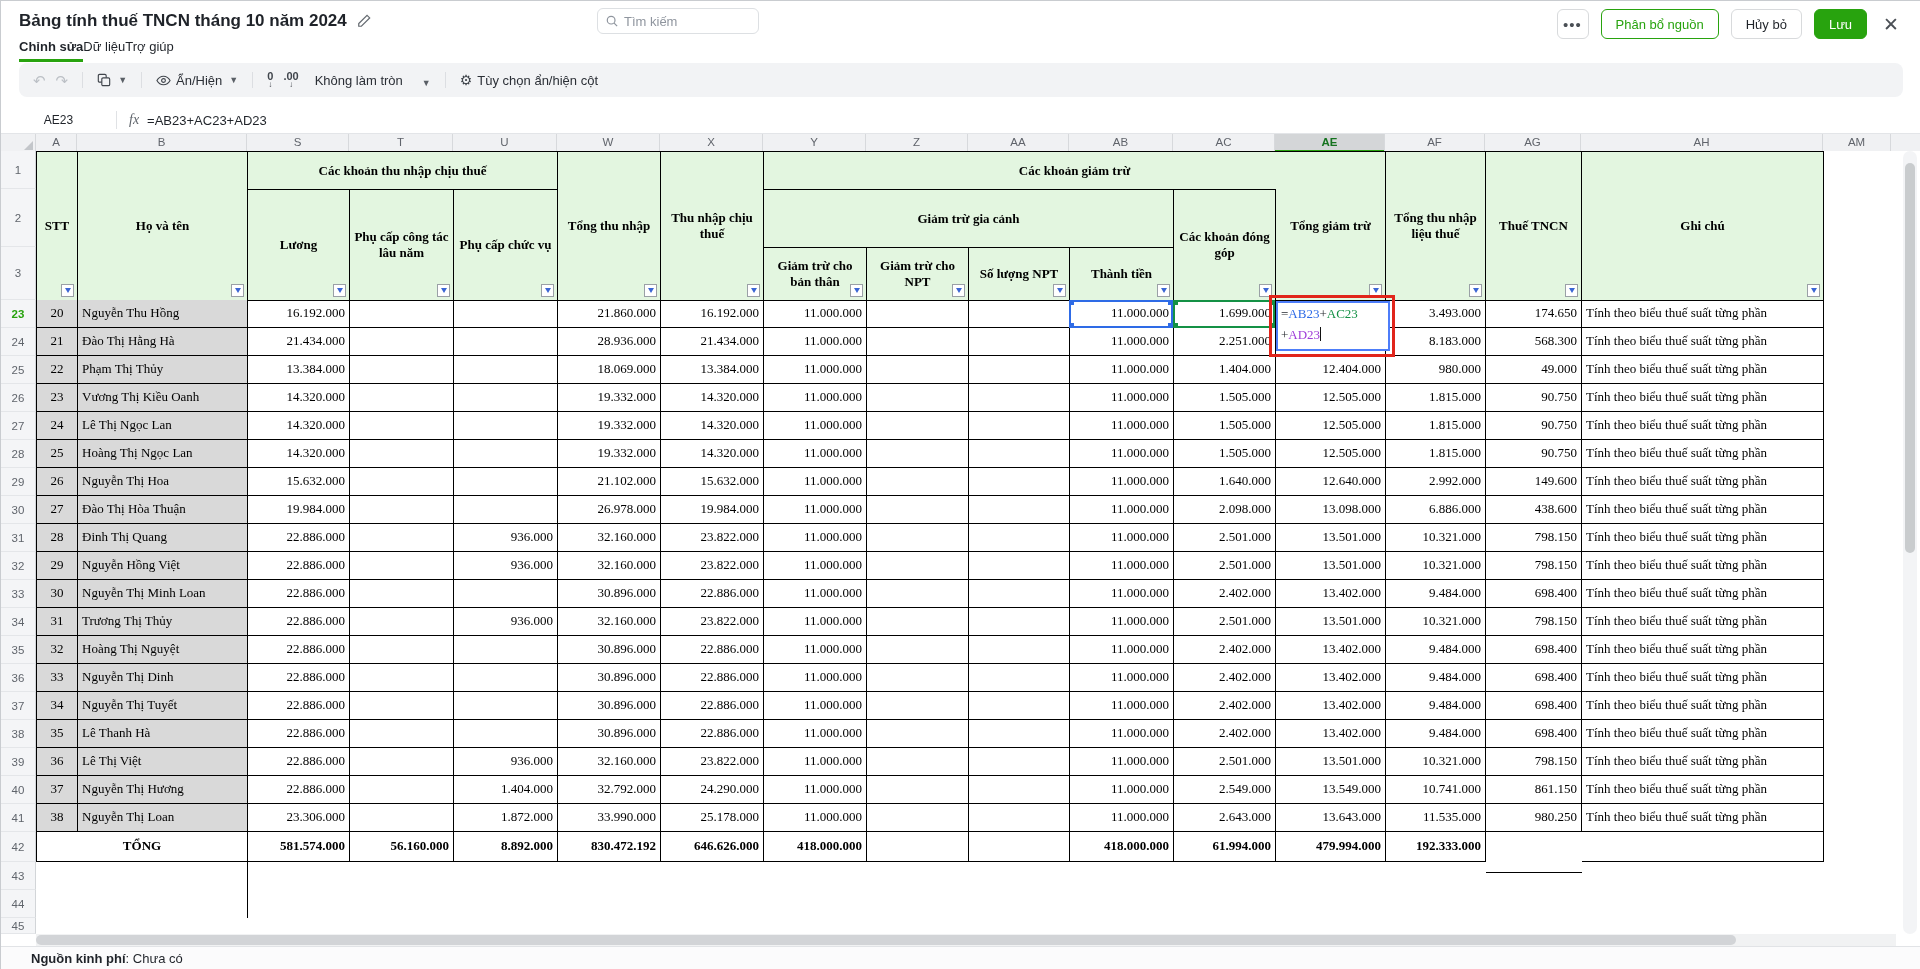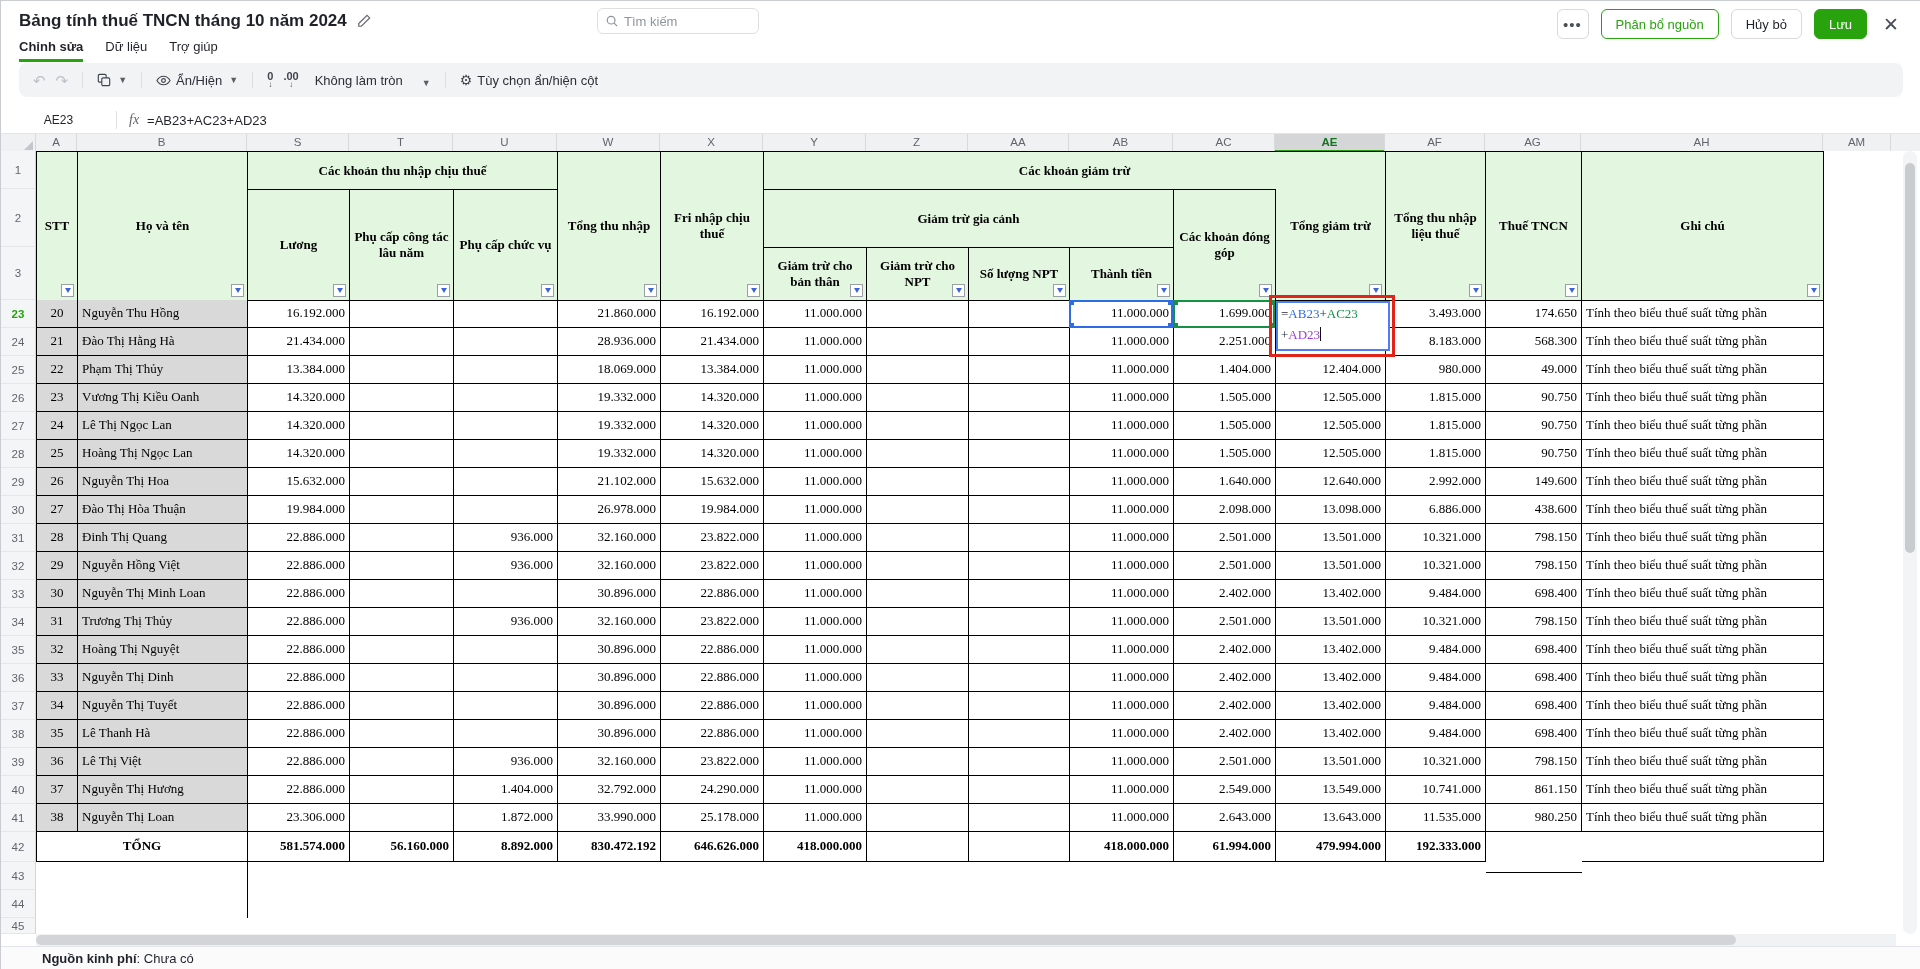--- a/index.html
+++ b/index.html
@@ -2,21 +2,21 @@
 <html><head>
 <meta charset="utf-8">
 <style>
   html,body{margin:0;padding:0;background:#e9eaec;font-family:"Liberation Sans",sans-serif;}
   .stage{position:relative;width:1920px;height:969px;background:#fff;border:1px solid #c9ccd0;overflow:hidden;}
 
   
   .topbar{position:absolute;left:0;top:0;width:100%;height:60px;background:#fff;}
   .doc-title{position:absolute;left:18px;top:10px;font-size:17px;font-weight:bold;color:#1f2329;}
   .edit-pencil{position:absolute;top:13px;font-size:14px;color:#646a70;cursor:pointer;}
-  .tabs{position:absolute;left:18px;top:38px;display:flex;gap:22px;font-size:13px;color:#1f2329;}
+  .tabs{position:absolute;left:18px;top:38px;display:flex;font-size:13px;color:#1f2329;}
   .tab{padding-bottom:5px;cursor:pointer;}
   .tab.active{font-weight:bold;border-bottom:3px solid #28a30e;}
   .searchbox{position:absolute;left:596px;top:7px;width:162px;height:26px;border:1px solid #dde0e3;border-radius:6px;background:#fff;display:flex;align-items:center;padding:0 8px;box-sizing:border-box;}
   .searchbox .ph{font-size:13px;color:#8f959e;margin-left:6px;}
   .actions{position:absolute;right:18px;top:8px;display:flex;align-items:center;gap:12px;}
   .btn{height:30px;border-radius:6px;box-sizing:border-box;display:flex;align-items:center;justify-content:center;font-size:13px;cursor:pointer;padding:0 14px;background:#fff;border:1px solid #d8dadc;color:#1f2329;}
   .btn.more{width:32px;padding:0;font-size:15px;letter-spacing:1px;color:#4a4f55;}
   .btn.green-outline{border:1px solid #28a30e;color:#28a30e;}
   .btn.green-solid{background:#28a30e;border:1px solid #28a30e;color:#fff;}
   .close-x{font-size:19px;color:#4a4f55;cursor:pointer;padding:0 4px;}
@@ -70,21 +70,21 @@
   .refbox .h{position:absolute;width:5px;height:5px;}
   .cell-editor{position:absolute;background:#fff;border:2px solid #4d7df9;box-sizing:border-box;font-family:"Liberation Serif",serif;font-size:13px;line-height:1.6;padding:1px 3px;cursor:text;}
   .caret{display:inline-block;width:1px;height:14px;background:#111;vertical-align:-2px;}
   .redbox{position:absolute;border:3px solid #e1251b;box-sizing:border-box;pointer-events:none;}
 
   
   .vscroll{position:absolute;right:4px;top:150px;width:14px;height:783px;background:#f3f4f6;border-radius:7px;}
   .vscroll .thumb{position:absolute;left:2px;top:12px;width:10px;height:390px;background:#c9ccce;border-radius:5px;}
   .hscroll{position:absolute;left:35px;top:933px;width:1860px;height:12px;background:#f1f2f3;}
   .hscroll .thumb{position:absolute;left:0;top:1px;height:10px;width:1700px;background:#d2d4d7;border-radius:5px;}
-  .statusbar{position:absolute;left:0;top:945px;width:100%;height:24px;background:#fbfbfc;border-top:1px solid #e1e3e6;display:flex;align-items:center;padding-left:41px;box-sizing:border-box;font-size:13px;color:#1f2329;}
+  .statusbar{position:absolute;left:0;top:945px;width:100%;height:24px;background:#fbfbfc;border-top:1px solid #e1e3e6;display:flex;align-items:center;padding-left:30px;box-sizing:border-box;font-size:13px;color:#1f2329;}
   .statusbar b{font-weight:bold;}
   svg{display:block;}
 </style>
 </head>
 <body>
 
 <div class="stage">
 
   <div class="topbar">
     <div class="doc-title">Bảng tính thuế TNCN tháng 10 năm 2024</div>
@@ -235,21 +235,21 @@
         </div>
         <div class="hcell" style="left: 417px; top: 38px; width: 104px; height: 111px;">
           <span>Phụ cấp chức vụ</span>
           <span class="filter-btn"></span>
         </div>
         <div class="hcell" style="left: 521px; top: 0px; width: 103px; height: 149px;">
           <span>Tổng thu nhập</span>
           <span class="filter-btn"></span>
         </div>
         <div class="hcell" style="left: 624px; top: 0px; width: 103px; height: 149px;">
-          <span>Fri nhập chịu thuế</span>
+          <span>Thu nhập chịu thuế</span>
           <span class="filter-btn"></span>
         </div>
         <div class="hcell" style="left: 727px; top: 0px; width: 622px; height: 38px;">
           <span>Các khoản giảm trừ</span>
         </div>
         <div class="hcell" style="left: 727px; top: 38px; width: 410px; height: 58px;">
           <span>Giảm trừ gia cảnh</span>
         </div>
         <div class="hcell" style="left: 727px; top: 96px; width: 103px; height: 53px;">
           <span>Giảm trừ cho bản thân</span>

